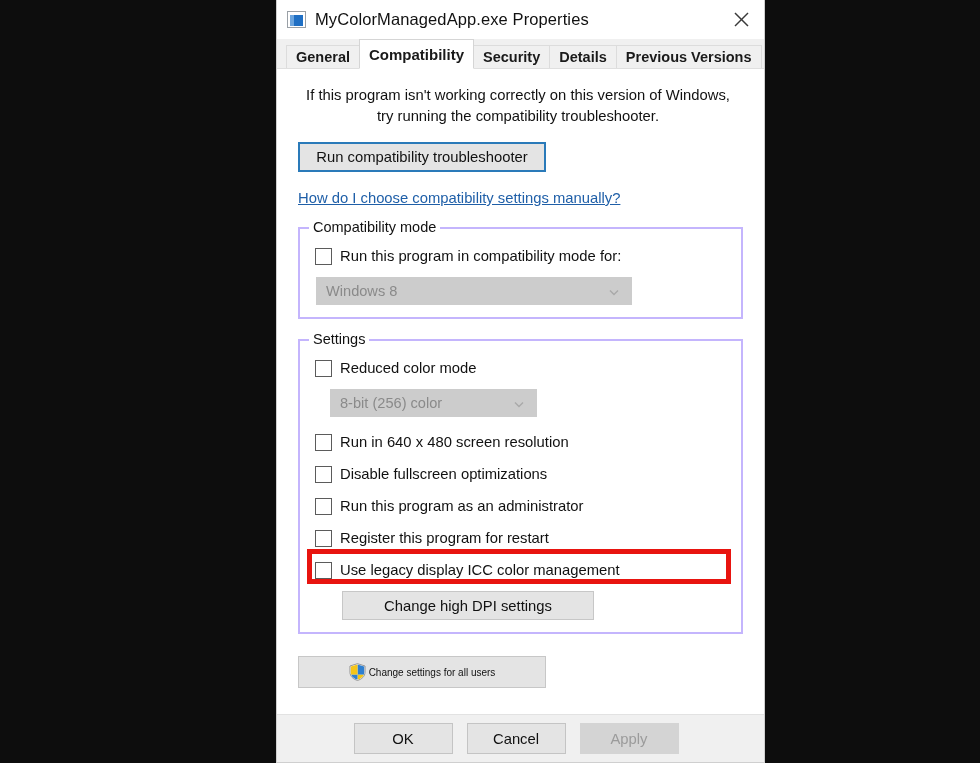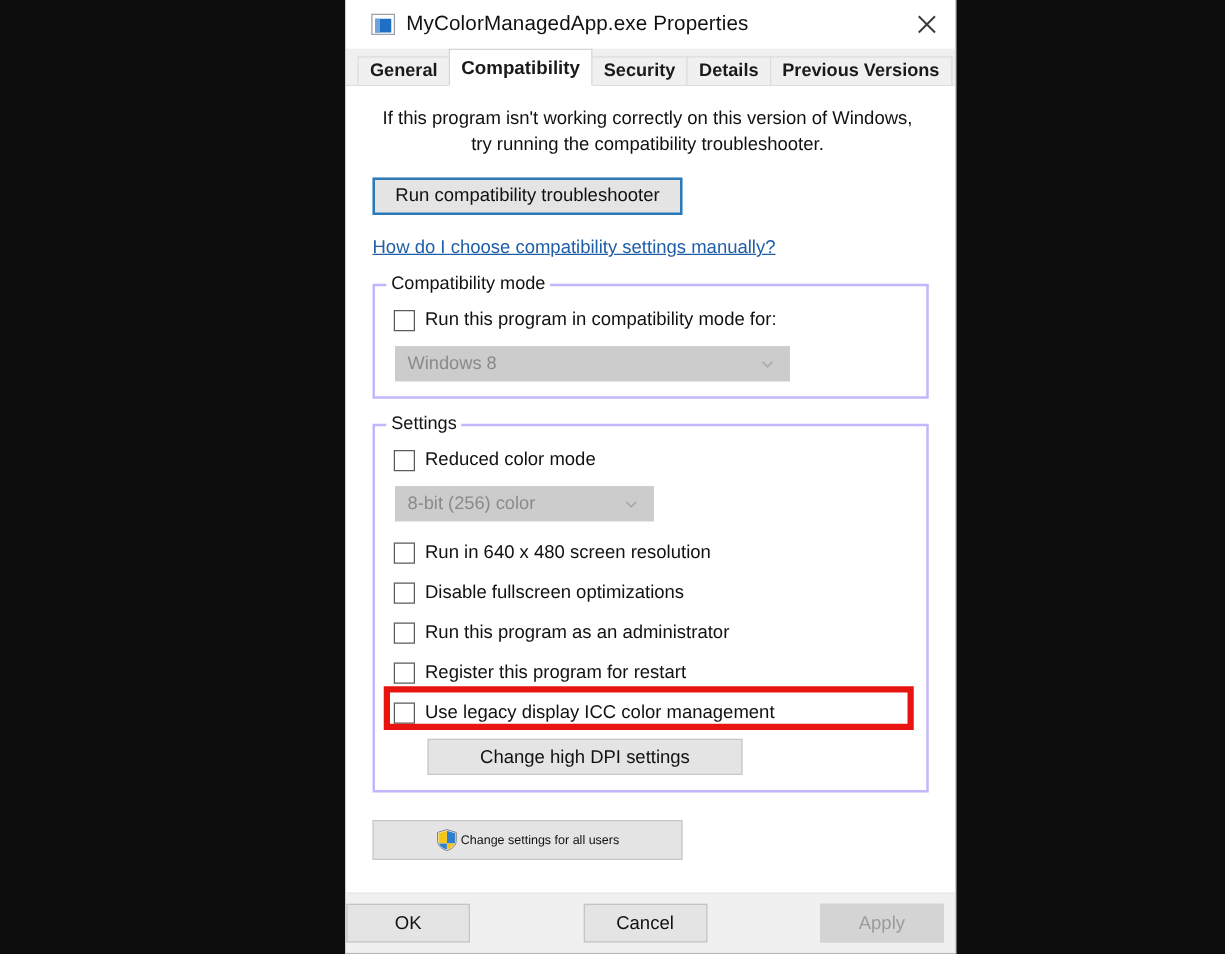--- a/index.html
+++ b/index.html
@@ -34,21 +34,21 @@
     flex-direction: column;
   }
 
   
   .titlebar {
     height: 39px;
     flex: 0 0 39px;
     background: #ffffff;
     display: flex;
     align-items: center;
-    padding-left: 20px;
+    padding-left: 10px;
     position: relative;
   }
   .app-icon {
     width: 19px;
     height: 17px;
     background: #ffffff;
     border: 1px solid #9aa0a6;
     box-sizing: border-box;
     position: relative;
     flex: 0 0 auto;
@@ -236,21 +236,21 @@
   .combo-arrow {
     position: absolute;
     right: 11px;
     top: 50%;
     transform: translateY(-55%);
     width: 12px;
     height: 12px;
   }
 
   
-  .settings-combo { width: 207px; margin-left: 1px; }
+  .settings-combo { width: 207px; margin-left: 15px; }
   .compat-combo { width: 316px; margin-left: 1px; }
 
   .dpi-btn {
     margin-top: 8px;
     margin-left: 27px;
     width: 252px;
     height: 29px;
     background: #e4e4e4;
     border: 1px solid #c7c7c7;
     box-sizing: border-box;
@@ -293,21 +293,21 @@
     height: 18px;
     flex: 0 0 auto;
   }
 
   
   .footer {
     flex: 0 0 47px;
     background: #f0f0f0;
     display: flex;
     align-items: center;
-    justify-content: space-between;
+    justify-content: center;
     padding-right: 9px;
     gap: 14px;
     box-sizing: border-box;
   }
   .fbtn {
     width: 99px;
     height: 31px;
     background: #e4e4e4;
     border: 1px solid #c4c4c4;
     box-sizing: border-box;

